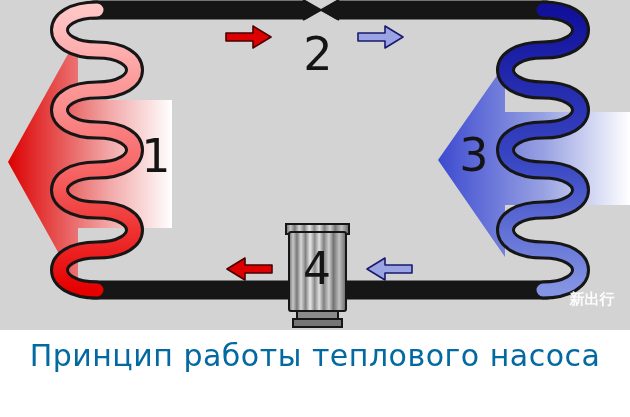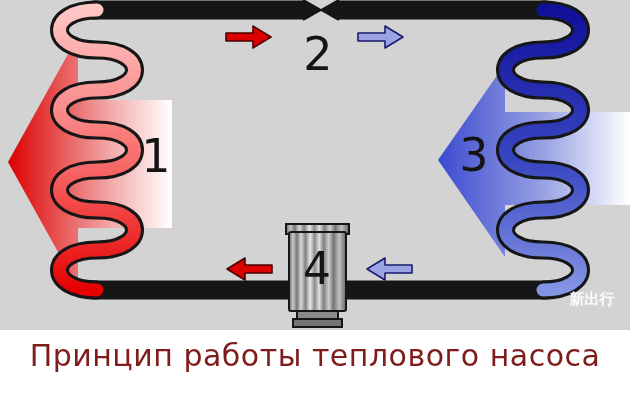--- a/index.html
+++ b/index.html
@@ -13,21 +13,21 @@
   .diagram-wrap { position:absolute; top:0; left:0; width:630px; height:330px; }
   svg text { font-family:"DejaVu Sans", sans-serif; }
   .num-label { font-size:46px; fill:#141414; }
   .num-label-sm { font-size:44px; fill:#141414; }
   .watermark-text { font-size:15px; font-weight:bold; fill:#ffffff; opacity:0.95; }
   .caption {
     position:absolute; left:0; right:0; top:338px;
     text-align:center;
     font-size:30px;
     font-weight:500;
-    color:#7f1d1d;
+    color:#0369a1;
     letter-spacing:0.5px;
   }
 </style>
 </head>
 <body>
 
 <div class="stage">
   <div class="diagram-wrap">
     <svg width="630" height="330" viewBox="0 0 630 330" xmlns="http://www.w3.org/2000/svg">
       <defs>

